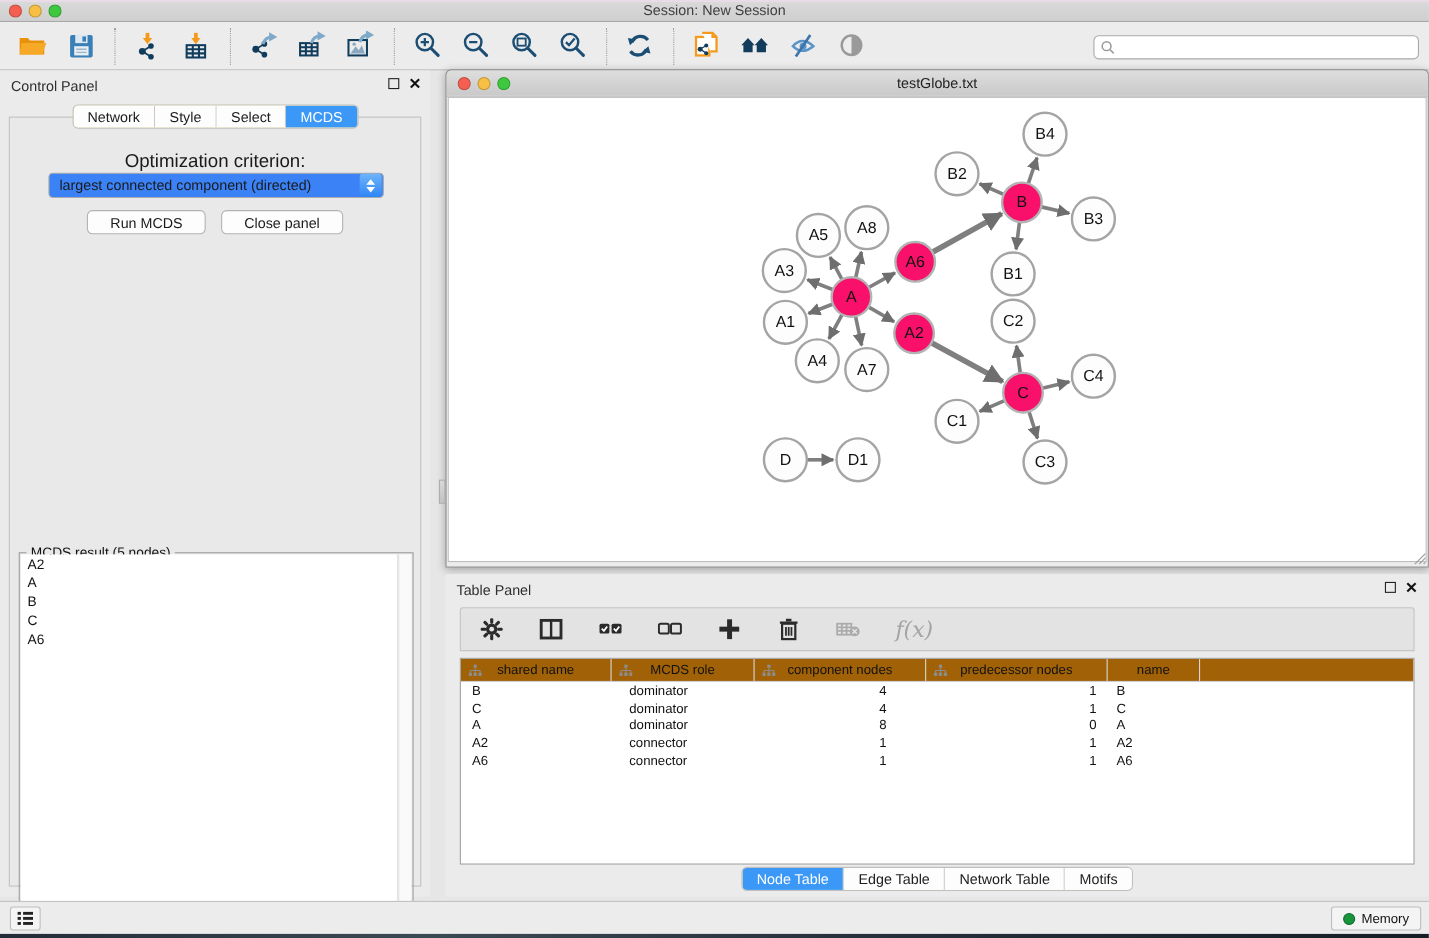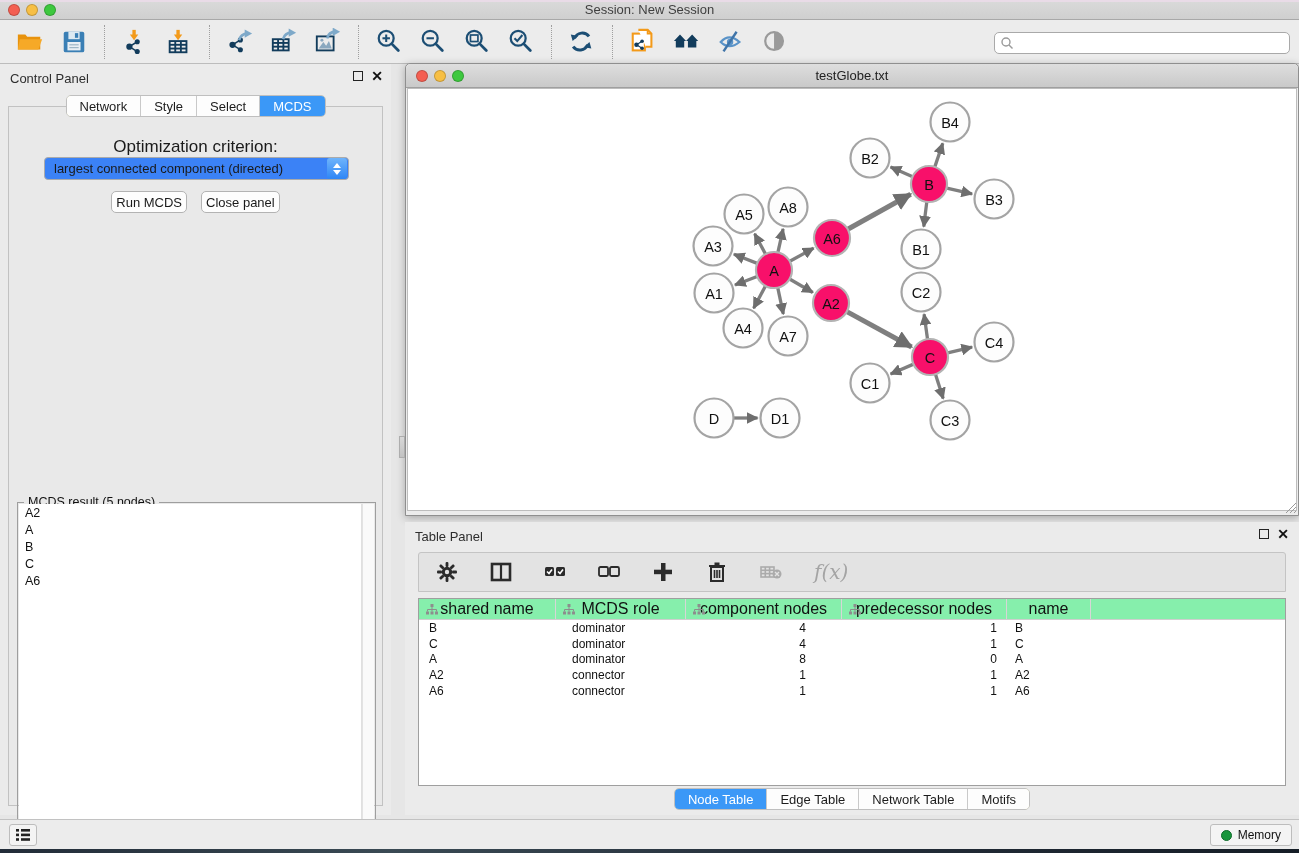--- a/index.html
+++ b/index.html
@@ -52,21 +52,21 @@
   .criterion { position:absolute; left:35px; top:50px; width:305px; height:23px;
     background:#3b82f6; border:1px solid #ababab; border-radius:4px; display:flex; align-items:center; }
   .criterion .val { flex:1; font-size:13px; color:#1a1a1a; padding-left:9px; white-space:nowrap; }
   .stepper { width:20px; height:21px; margin-right:1px; border-radius:3px;
     background:linear-gradient(#6fb4fb,#2e86f6); display:flex; flex-direction:column;
     align-items:center; justify-content:center; gap:2px; }
   .stepper i { width:0; height:0; border-left:4px solid transparent; border-right:4px solid transparent; }
   .step-up { border-bottom:5px solid #fff; }
   .step-down { border-top:5px solid #fff; }
   .cp-buttons { position:absolute; left:0; width:100%; top:84px; display:flex; justify-content:center; gap:14px; }
-  .push-btn { height:22px; padding:0 4px; background:#fdfdfd; border:1px solid #b3b3b3;
+  .push-btn { height:22px; padding:0 20px; background:#fdfdfd; border:1px solid #b3b3b3;
     border-radius:5px; font-size:13px; color:#1a1a1a; display:flex; align-items:center; }
 
   .mcds-box { position:absolute; left:8px; top:395px; width:359px; height:338px;
     border:1px solid #9e9e9e; }
   .mcds-box-title { position:absolute; left:6px; top:-8px; background:#e9e9e9; padding:0 4px;
     font-size:12.5px; color:#111; }
   .mcds-list { position:absolute; left:1px; top:1px; right:13px; bottom:1px; background:#fff;
     overflow:hidden; border-right:1px solid #e0e0e0; }
   .mcds-item { font-size:12.5px; color:#111; padding:1.5px 0 1.5px 6px; }
   .mcds-scroll { position:absolute; top:1px; right:1px; width:12px; bottom:1px; background:#fafafa;
@@ -94,22 +94,22 @@
   .tp-ctl { right:10px; }
   .tp-toolbar { position:absolute; left:13px; top:30px; width:868px; height:40px;
     background:#e3e3e3; border:1px solid #c4c4c4; border-radius:3px 3px 0 0;
     display:flex; align-items:center; gap:32px; padding-left:17px; }
   .tp-icon { display:flex; align-items:center; justify-content:center; }
   .tp-icon svg { width:22px; height:22px; }
   .fx-label { font-family:"DejaVu Serif", serif; font-style:italic; font-size:20px; color:#a4a4a4; }
 
   .data-table { position:absolute; left:13px; top:76px; width:868px; height:188px;
     background:#fff; border:1px solid #9f9f9f; overflow:hidden; }
-  .dt-header { display:flex; height:21px; background:#86efac; border-bottom:1px solid #cfcfcf;
-    font-size:16px; color:#111; }
+  .dt-header { display:flex; height:21px; background:#a16207; border-bottom:1px solid #cfcfcf;
+    font-size:12px; color:#111; }
   .dt-hcell { display:flex; align-items:center; justify-content:center; gap:6px;
     border-right:1px solid #d6d6d6; position:relative; }
   .dt-hcell svg { position:absolute; left:7px; top:5px; }
   .dt-filler { flex:1; border-right:none; }
   .dt-row { display:flex; height:15.8px; font-size:12px; color:#111; align-items:center; }
   .dt-cell { white-space:nowrap; overflow:hidden; }
 
   
   .bottom-tabs { position:absolute; left:0; width:100%; top:266px; display:flex; justify-content:center; }
 

